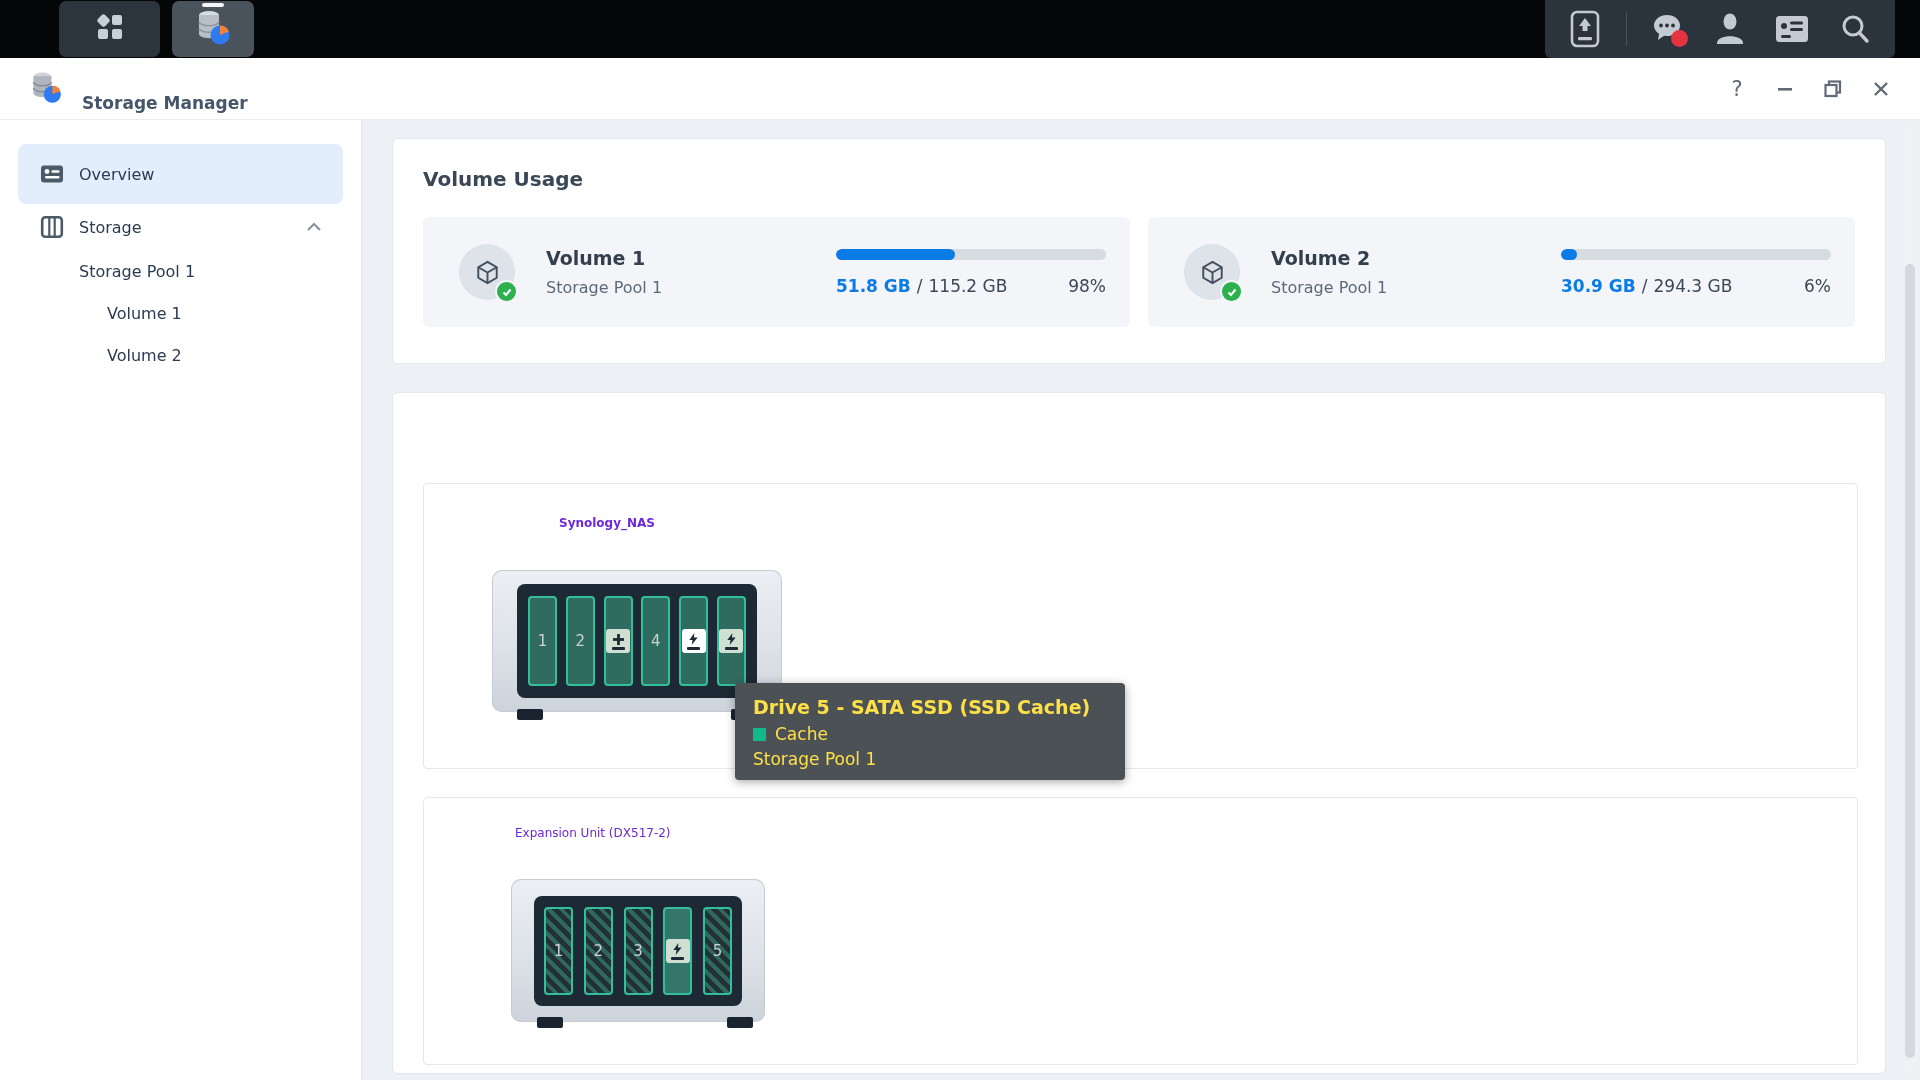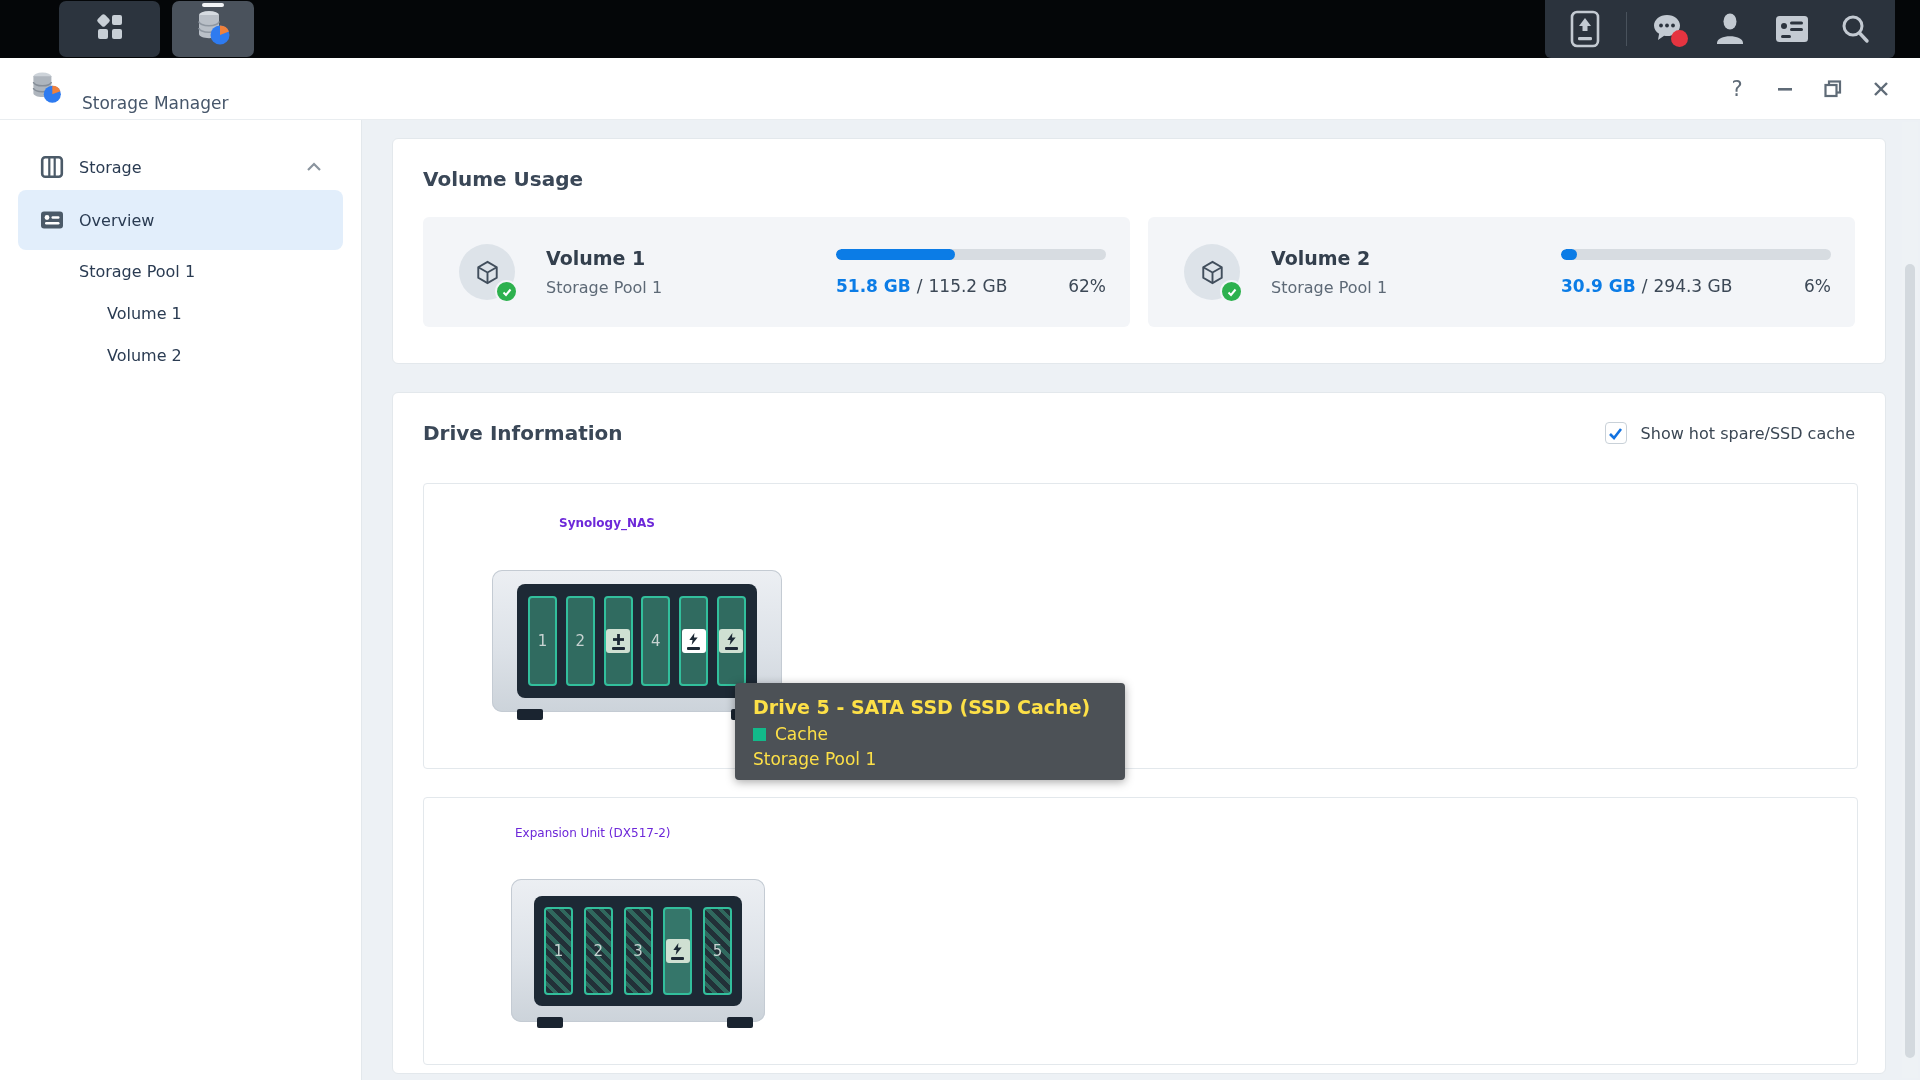--- a/index.html
+++ b/index.html
@@ -19,21 +19,21 @@
   .tray-sep { width:1px; height:34px; background:#49525c; }
   .tray-ic { position:relative; display:flex; align-items:center; justify-content:center;
     width:44px; height:44px; cursor:pointer; }
   .badge-dot { position:absolute; right:1px; bottom:4px; width:17px; height:17px;
     border-radius:50%; background:#e53440; }
 
   
   .titlebar { position:absolute; left:0; top:58px; width:1920px; height:62px; background:#ffffff;
     border-bottom:1px solid #e9edf0; display:flex; align-items:center; }
   .app-ic { margin-left:28px; }
-  .win-title { margin-left:18px; font-size:17px; font-weight:normal; color:#46566a;margin-top:28px; }
+  .win-title { margin-left:18px; font-size:17px; font-weight:bold; color:#46566a;margin-top:28px; }
   .win-controls { margin-left:auto; margin-right:22px; display:flex; align-items:center; gap:14px; }
   .wc { width:34px; height:34px; display:flex; align-items:center; justify-content:center;
     color:#5f6b77; font-size:21px; cursor:pointer; }
 
   
   .main { position:absolute; top:120px; left:0; width:1920px; height:960px; display:flex; }
   .sidebar { width:362px; height:100%; background:#ffffff; border-right:1px solid #e3e8ec;
     padding-top:24px; flex:none; }
   .content { position:relative; flex:1; height:100%; background:#edf1f5; }
 
@@ -222,46 +222,46 @@
         <line x1="3" y1="3" x2="15" y2="15" stroke="#5f6b77" stroke-width="2.4"></line>
         <line x1="15" y1="3" x2="3" y2="15" stroke="#5f6b77" stroke-width="2.4"></line>
       </svg>
     </div>
   </div>
 </div>
 
 <div class="main">
 
   <aside class="sidebar">
+    <div class="side-item selected">
+      <span class="side-ico">
+        <svg width="24" height="24" viewBox="0 0 24 24">
+          <rect x="1" y="3.5" width="22" height="17" rx="3" fill="#4b5a68"></rect>
+          <circle cx="7" cy="9.5" r="2.4" fill="#ffffff"></circle>
+          <rect x="11.5" y="8.3" width="8" height="2.4" rx="1.2" fill="#ffffff"></rect>
+          <rect x="5" y="14" width="14.5" height="2.4" rx="1.2" fill="#ffffff"></rect>
+        </svg>
+      </span>
+      <span class="side-label">Overview</span>
+    </div>
     <div class="side-item small">
       <span class="side-ico">
         <svg width="24" height="24" viewBox="0 0 24 24">
           <rect x="2.2" y="2.2" width="19.6" height="19.6" rx="3" fill="none" stroke="#4b5a68" stroke-width="2.6"></rect>
           <line x1="9.3" y1="3" x2="9.3" y2="21" stroke="#4b5a68" stroke-width="2.2"></line>
           <line x1="14.7" y1="3" x2="14.7" y2="21" stroke="#4b5a68" stroke-width="2.2"></line>
         </svg>
       </span>
       <span class="side-label">Storage</span>
       <span class="chevron">
         <svg width="18" height="12" viewBox="0 0 18 12">
             <polyline points="3,9 9,3 15,9" fill="none" stroke="#8a949e" stroke-width="2.2"></polyline>
           </svg>
       </span>
     </div>
-    <div class="side-item selected">
-      <span class="side-ico">
-        <svg width="24" height="24" viewBox="0 0 24 24">
-          <rect x="1" y="3.5" width="22" height="17" rx="3" fill="#4b5a68"></rect>
-          <circle cx="7" cy="9.5" r="2.4" fill="#ffffff"></circle>
-          <rect x="11.5" y="8.3" width="8" height="2.4" rx="1.2" fill="#ffffff"></rect>
-          <rect x="5" y="14" width="14.5" height="2.4" rx="1.2" fill="#ffffff"></rect>
-        </svg>
-      </span>
-      <span class="side-label">Overview</span>
-    </div>
     <div class="side-sub">
       <span class="side-label">Storage Pool 1</span>
     </div>
     <div class="side-sub lvl2">
       <span class="side-label">Volume 1</span>
     </div>
     <div class="side-sub lvl2">
       <span class="side-label">Volume 2</span>
     </div>
   </aside>
@@ -290,21 +290,21 @@
               <div class="vol-pool">Storage Pool 1</div>
             </div>
             <div class="vol-right">
               <div class="pbar">
                 <div class="pfill" style="width: 44%;"></div>
               </div>
               <div class="vol-stats">
                 <span class="used">51.8 GB</span>
                 <span>/</span>
                 <span class="total">115.2 GB</span>
-                <span class="pct">62%</span>
+                <span class="pct">98%</span>
               </div>
             </div>
           </div>
 
           <div class="vol-card">
             <div class="vol-icon-wrap">
               <svg width="27" height="27" viewBox="0 0 24 24">
                 <path d="M12 2.6 L20.2 7.3 V16.7 L12 21.4 L3.8 16.7 V7.3 Z" fill="none" stroke="#414e5c" stroke-width="1.7"></path>
                 <path d="M3.8 7.3 L12 12 L20.2 7.3 M12 12 V21.4" fill="none" stroke="#414e5c" stroke-width="1.7"></path>
               </svg>
@@ -328,33 +328,20 @@
                 <span class="total">294.3 GB</span>
                 <span class="pct">6%</span>
               </div>
             </div>
           </div>
         </div>
       </div>
     </div>
 
     <div class="panel panel2">
-      <div class="panel-pad">
-        <div class="drive-head-row">
-          <div class="sec-head">Drive Information</div>
-          <div class="hotspare">
-            <div class="cbx">
-              <svg width="17" height="17" viewBox="0 0 17 17">
-                  <polyline points="3,9 7,13 14,4" fill="none" stroke="#1372e0" stroke-width="2.6"></polyline>
-                </svg>
-            </div>
-            <span class="hotspare-label">Show hot spare/SSD cache</span>
-          </div>
-        </div>
-      </div>
 
       <div class="unit-box unit-box1">
         <div class="unit-name bold" style="position:absolute; left:135px; top:32px;">Synology_NAS</div>
         <div class="enclosure enc-nas">
           <div class="drive-panel dp-nas">
             <div class="bay">
               <span class="bay-num">1</span>
             </div>
             <div class="bay">
               <span class="bay-num">2</span>

